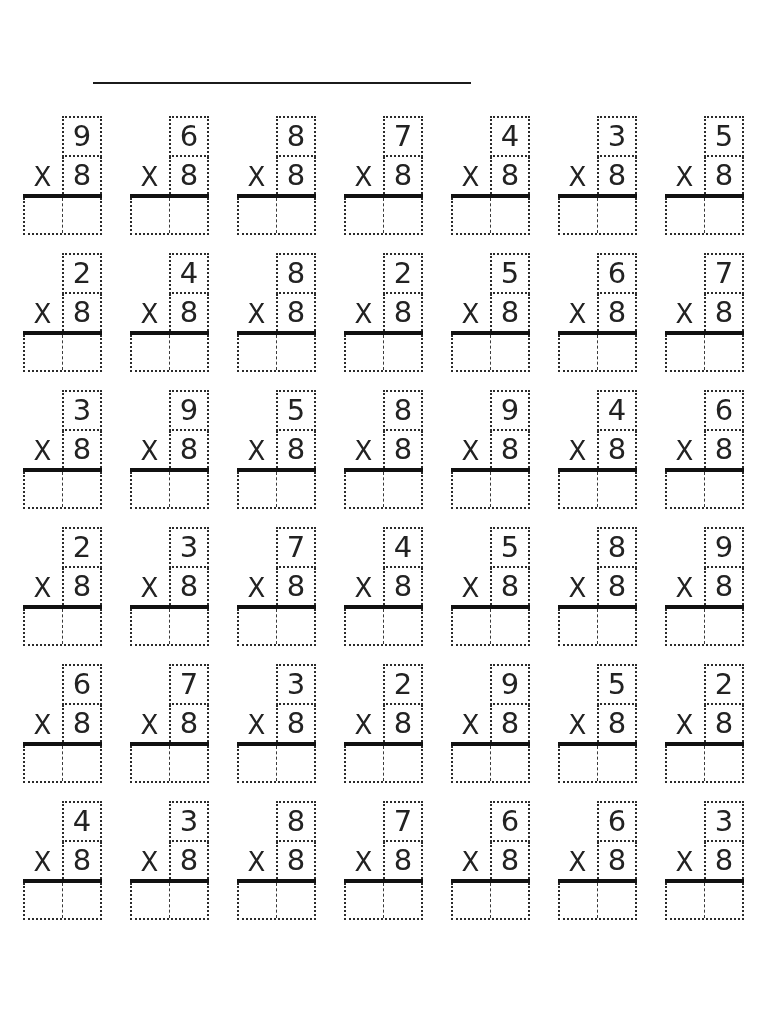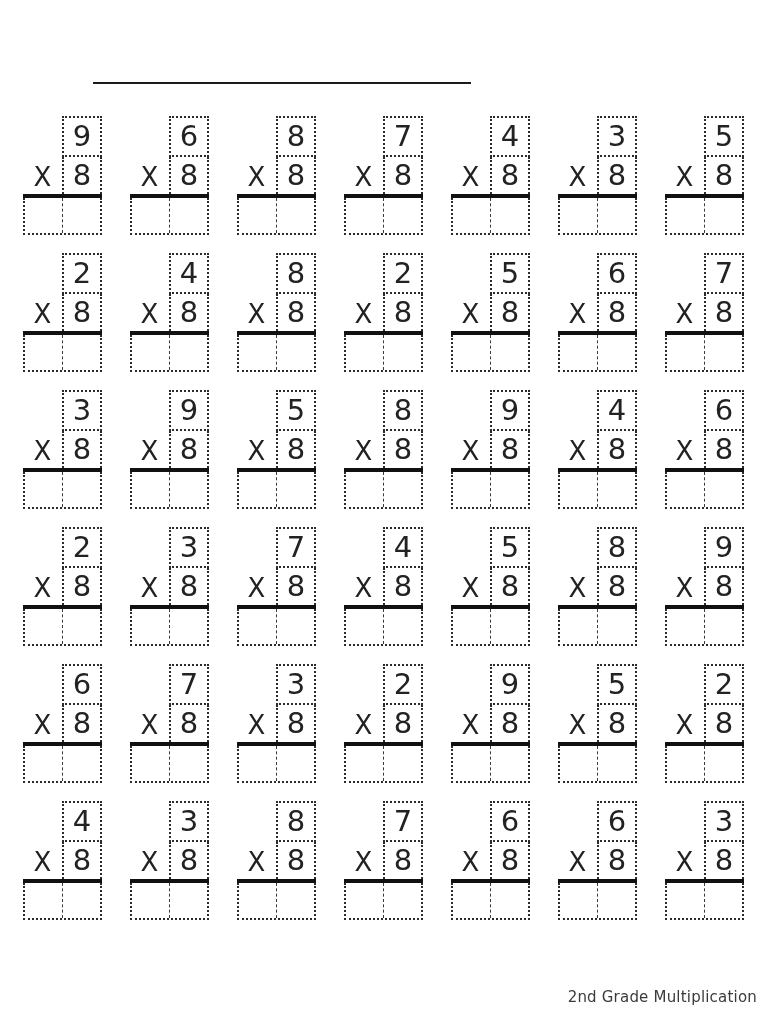--- a/index.html
+++ b/index.html
@@ -742,14 +742,13 @@
       <span class="mult-digit">8</span>
     </div>
     <div class="rule"></div>
     <div class="answer-row">
       <div class="answer-cell tens"></div>
       <div class="answer-cell ones"></div>
     </div>
   </div>
 </div>
 
-  <div id="footer-label">2nd Grade Multiplication</div>
 </div>
 
 </body></html>

